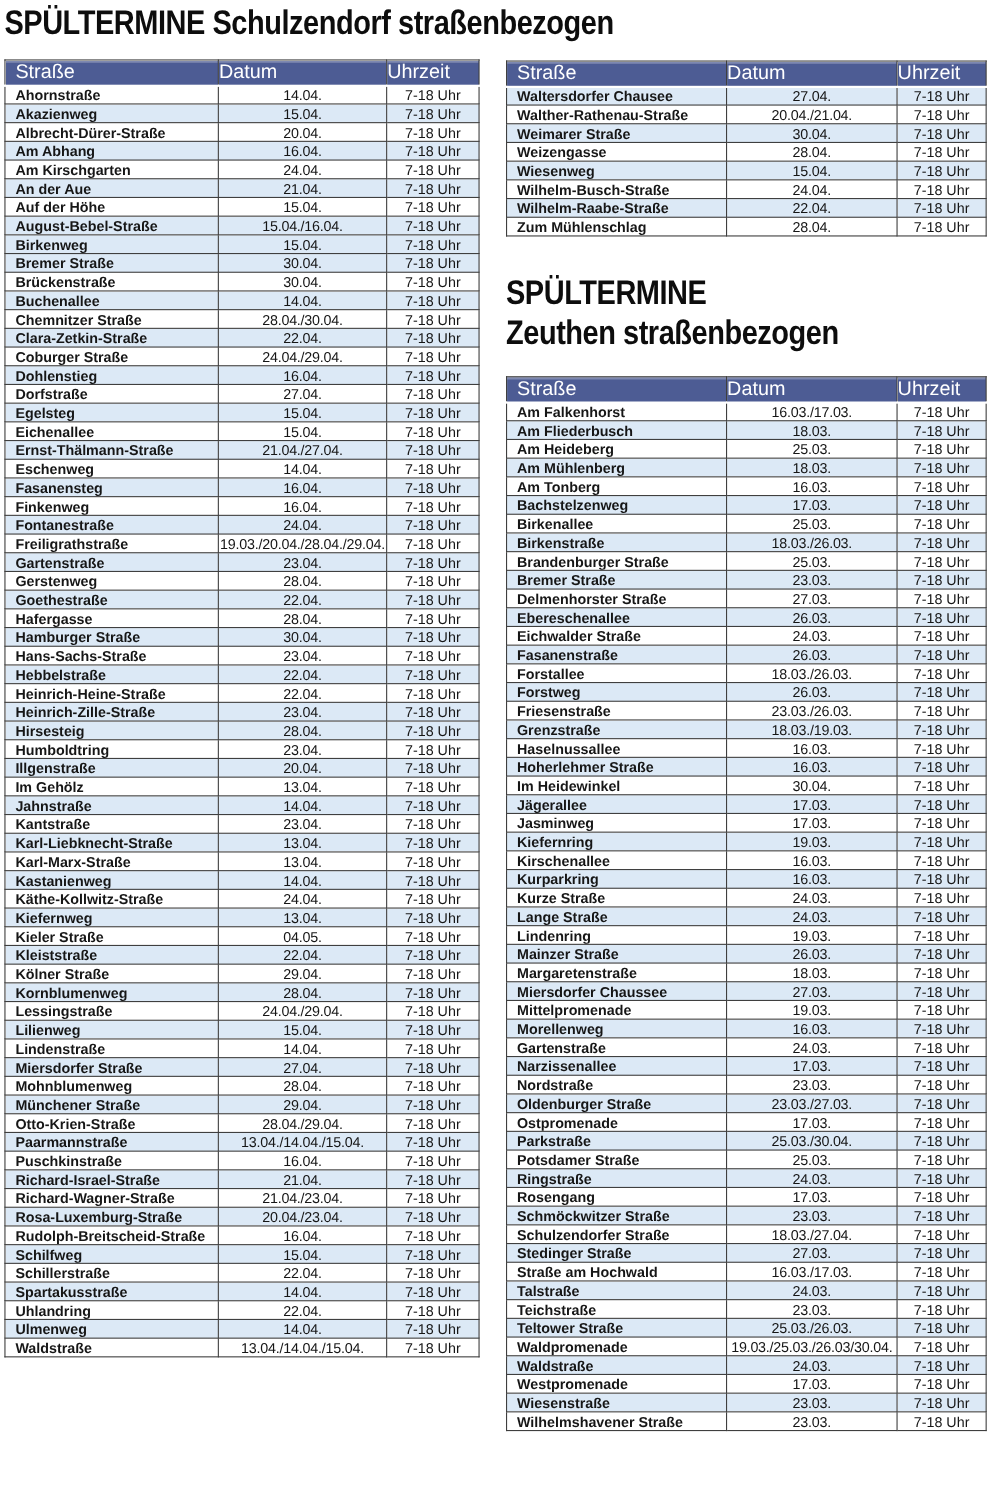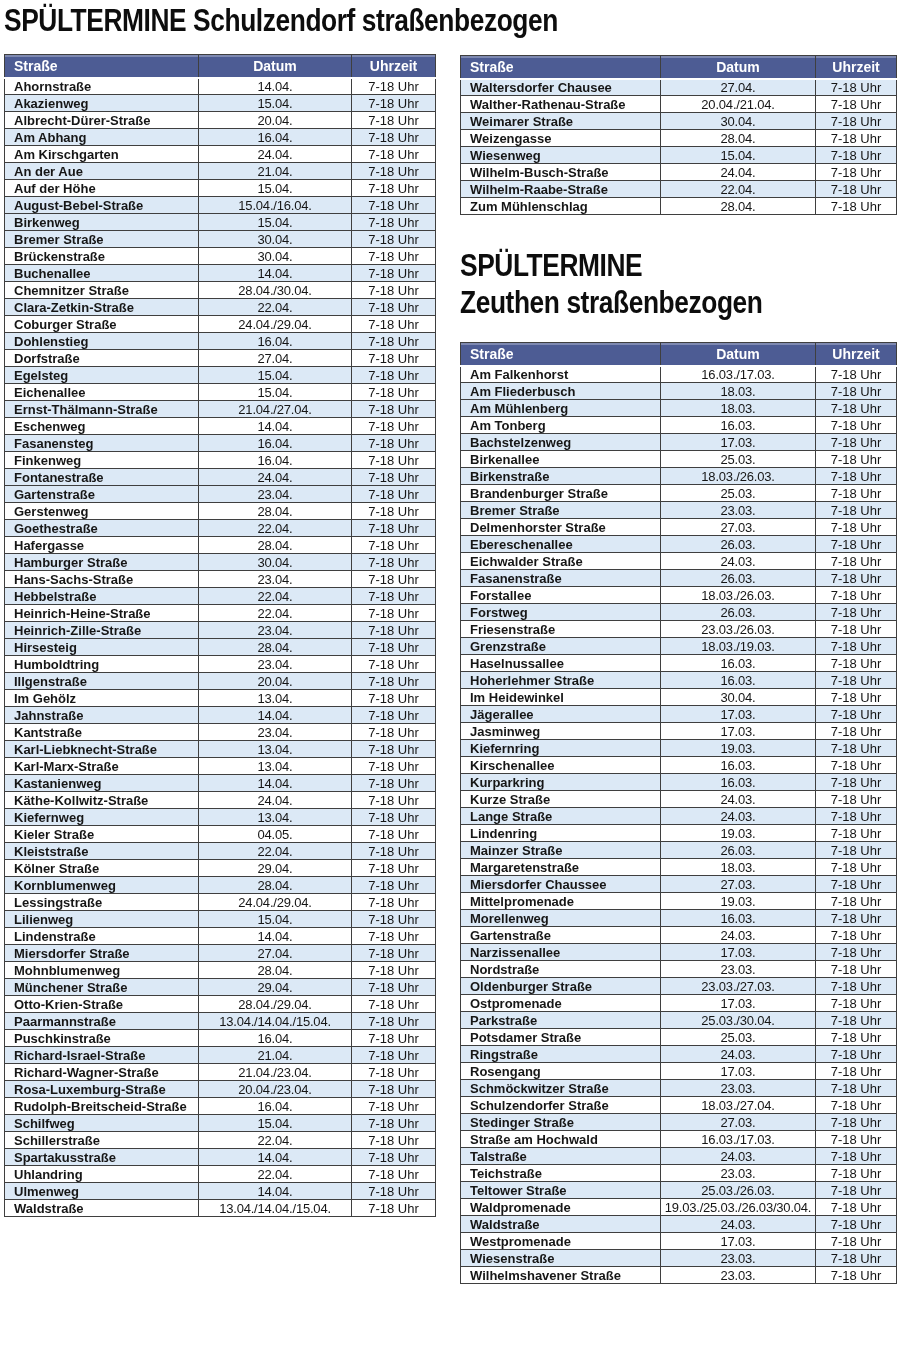--- a/index.html
+++ b/index.html
@@ -33,27 +33,27 @@
 
   table.sched th, table.sched td {
     border:1px solid #3f3f3f;
     overflow:hidden;
     white-space:nowrap;
   }
   table.sched th {
     height:23px;
     background:var(--header-bg, #4d5c94);
     color:var(--header-text, #ffffff);
-    font-size:14px;
-    font-weight:bold;
+    font-size:18px;
+    font-weight:normal;
     box-shadow:inset 0 2px 0 rgba(255,255,255,0.28);
     border-bottom:2px solid #ffffff;
   }
   th.col-street { text-align:left; padding-left:9px; }
-  th.col-date, th.col-time { text-align:center; }
+  th.col-date, th.col-time { text-align:left; }
 
   table.sched td { height:17px; font-size:13px; line-height:13px; }
   td.street-cell { font-weight:bold; text-align:left; padding-left:9px; }
   td.date-cell, td.time-cell { text-align:center; font-weight:normal; }
   td.date-cell { letter-spacing:-0.2px; }
   tr.alt td { background:var(--row-alt, #dce9f6); }
 
   
   #table-left col.c-street { width:194px; }
   #table-left col.c-date   { width:153px; }
@@ -196,20 +196,25 @@
         <tr>
           <td class="street-cell">Finkenweg</td>
           <td class="date-cell">16.04.</td>
           <td class="time-cell">7-18 Uhr</td>
         </tr>
         <tr class="alt">
           <td class="street-cell">Fontanestraße</td>
           <td class="date-cell">24.04.</td>
           <td class="time-cell">7-18 Uhr</td>
         </tr>
+        <tr>
+          <td class="street-cell">Freiligrathstraße</td>
+          <td class="date-cell">19.03./20.04./28.04./29.04.</td>
+          <td class="time-cell">7-18 Uhr</td>
+        </tr>
         <tr class="alt">
           <td class="street-cell">Gartenstraße</td>
           <td class="date-cell">23.04.</td>
           <td class="time-cell">7-18 Uhr</td>
         </tr>
         <tr>
           <td class="street-cell">Gerstenweg</td>
           <td class="date-cell">28.04.</td>
           <td class="time-cell">7-18 Uhr</td>
         </tr>
@@ -500,20 +505,25 @@
         <tr>
           <td class="street-cell">Am Falkenhorst</td>
           <td class="date-cell">16.03./17.03.</td>
           <td class="time-cell">7-18 Uhr</td>
         </tr>
         <tr class="alt">
           <td class="street-cell">Am Fliederbusch</td>
           <td class="date-cell">18.03.</td>
           <td class="time-cell">7-18 Uhr</td>
         </tr>
+        <tr>
+          <td class="street-cell">Am Heideberg</td>
+          <td class="date-cell">25.03.</td>
+          <td class="time-cell">7-18 Uhr</td>
+        </tr>
         <tr class="alt">
           <td class="street-cell">Am Mühlenberg</td>
           <td class="date-cell">18.03.</td>
           <td class="time-cell">7-18 Uhr</td>
         </tr>
         <tr>
           <td class="street-cell">Am Tonberg</td>
           <td class="date-cell">16.03.</td>
           <td class="time-cell">7-18 Uhr</td>
         </tr>

